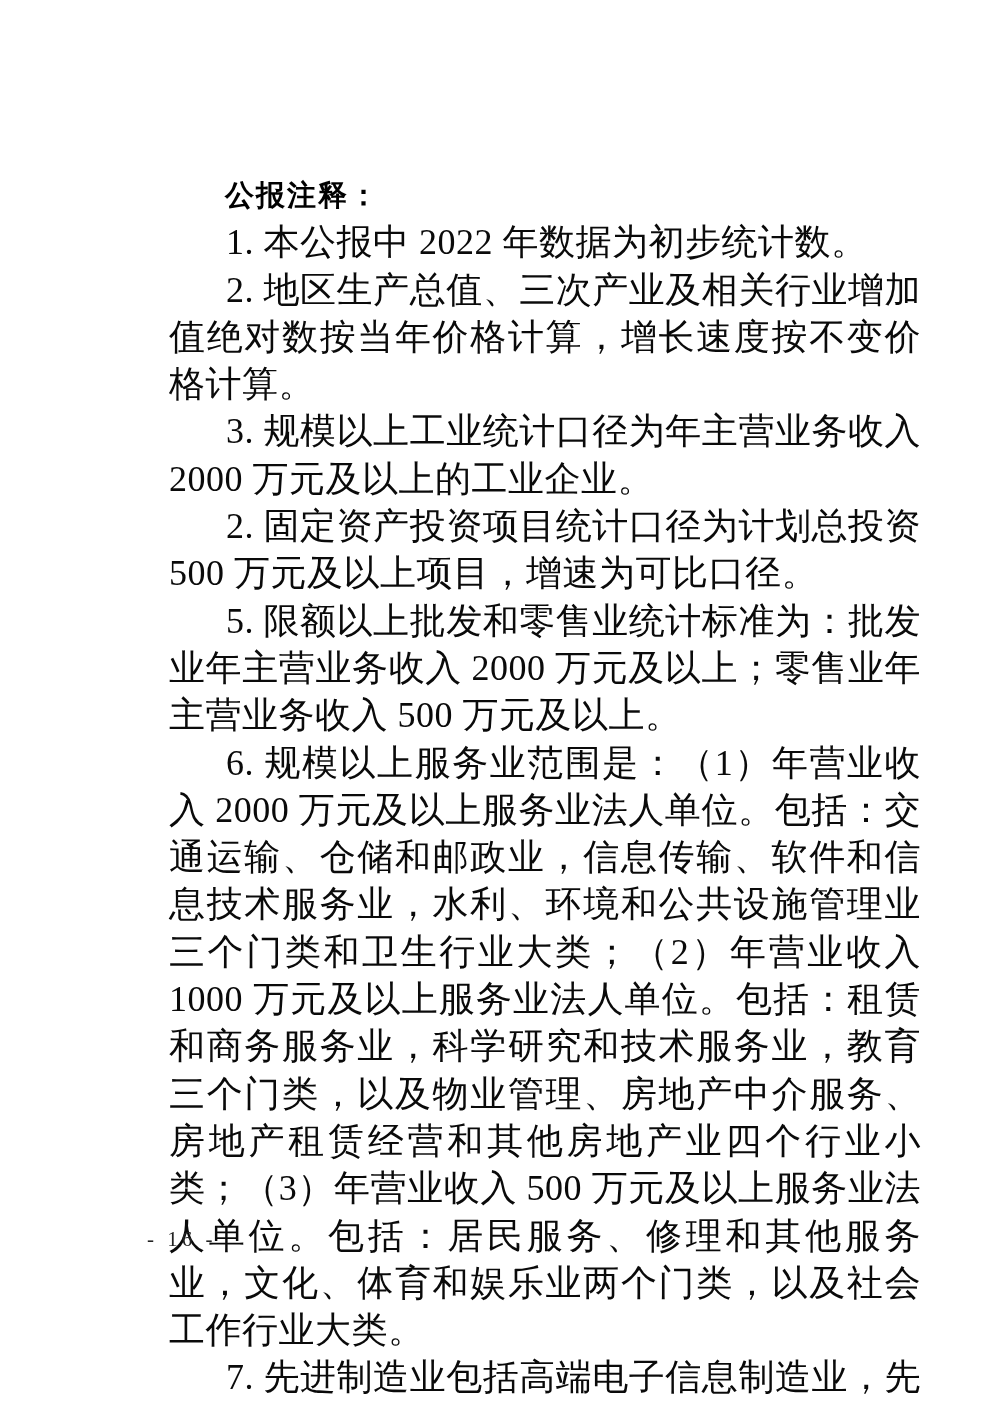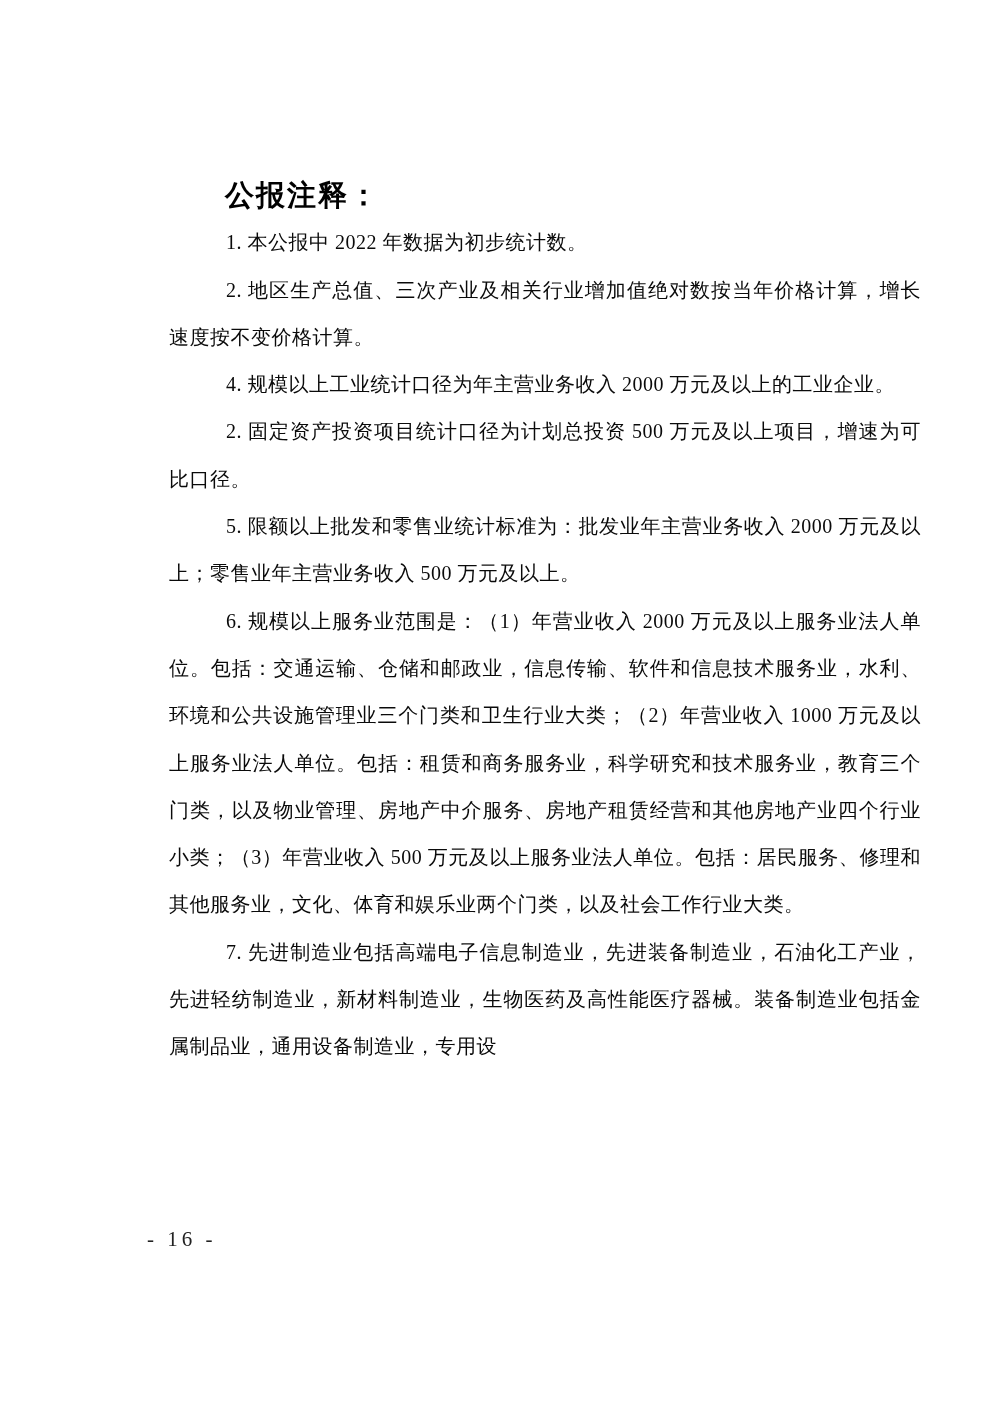--- a/index.html
+++ b/index.html
@@ -29,21 +29,21 @@
     font-family: "Liberation Sans", sans-serif;
     font-weight: bold;
     font-size: 29px;
     line-height: 47.3px;
     text-indent: 56px;
     letter-spacing: 2px;
     color: #000000;
   }
   .note {
     margin: 0;
-    font-size: 20px;
+    font-size: 36px;
     line-height: 47.3px;
     letter-spacing: 0.5px;
     text-align: justify;
     text-justify: inter-character;
     text-indent: 57px;
     word-break: normal;
     line-break: auto;
     color: #0a0a0a;
   }
   .page-number {
@@ -58,20 +58,20 @@
   }
 </style>
 </head>
 <body>
 
 <div class="page">
   <div class="content">
     <h1 class="heading">公报注释：</h1>
     <p class="note">1. 本公报中 2022 年数据为初步统计数。</p>
     <p class="note">2. 地区生产总值、三次产业及相关行业增加值绝对数按当年价格计算，增长速度按不变价格计算。</p>
-    <p class="note">4. 规模以上工业统计口径为年主营业务收入 2000 万元及以上的工业企业。</p>
+    <p class="note">3. 规模以上工业统计口径为年主营业务收入 2000 万元及以上的工业企业。</p>
     <p class="note">2. 固定资产投资项目统计口径为计划总投资 500 万元及以上项目，增速为可比口径。</p>
     <p class="note">5. 限额以上批发和零售业统计标准为：批发业年主营业务收入 2000 万元及以上；零售业年主营业务收入 500 万元及以上。</p>
     <p class="note">6. 规模以上服务业范围是：（1）年营业收入 2000 万元及以上服务业法人单位。包括：交通运输、仓储和邮政业，信息传输、软件和信息技术服务业，水利、环境和公共设施管理业三个门类和卫生行业大类；（2）年营业收入 1000 万元及以上服务业法人单位。包括：租赁和商务服务业，科学研究和技术服务业，教育三个门类，以及物业管理、房地产中介服务、房地产租赁经营和其他房地产业四个行业小类；（3）年营业收入 500 万元及以上服务业法人单位。包括：居民服务、修理和其他服务业，文化、体育和娱乐业两个门类，以及社会工作行业大类。</p>
     <p class="note">7. 先进制造业包括高端电子信息制造业，先进装备制造业，石油化工产业，先进轻纺制造业，新材料制造业，生物医药及高性能医疗器械。装备制造业包括金属制品业，通用设备制造业，专用设</p>
   </div>
   <div class="page-number">- 16 -</div>
 </div>
 
 </body></html>

